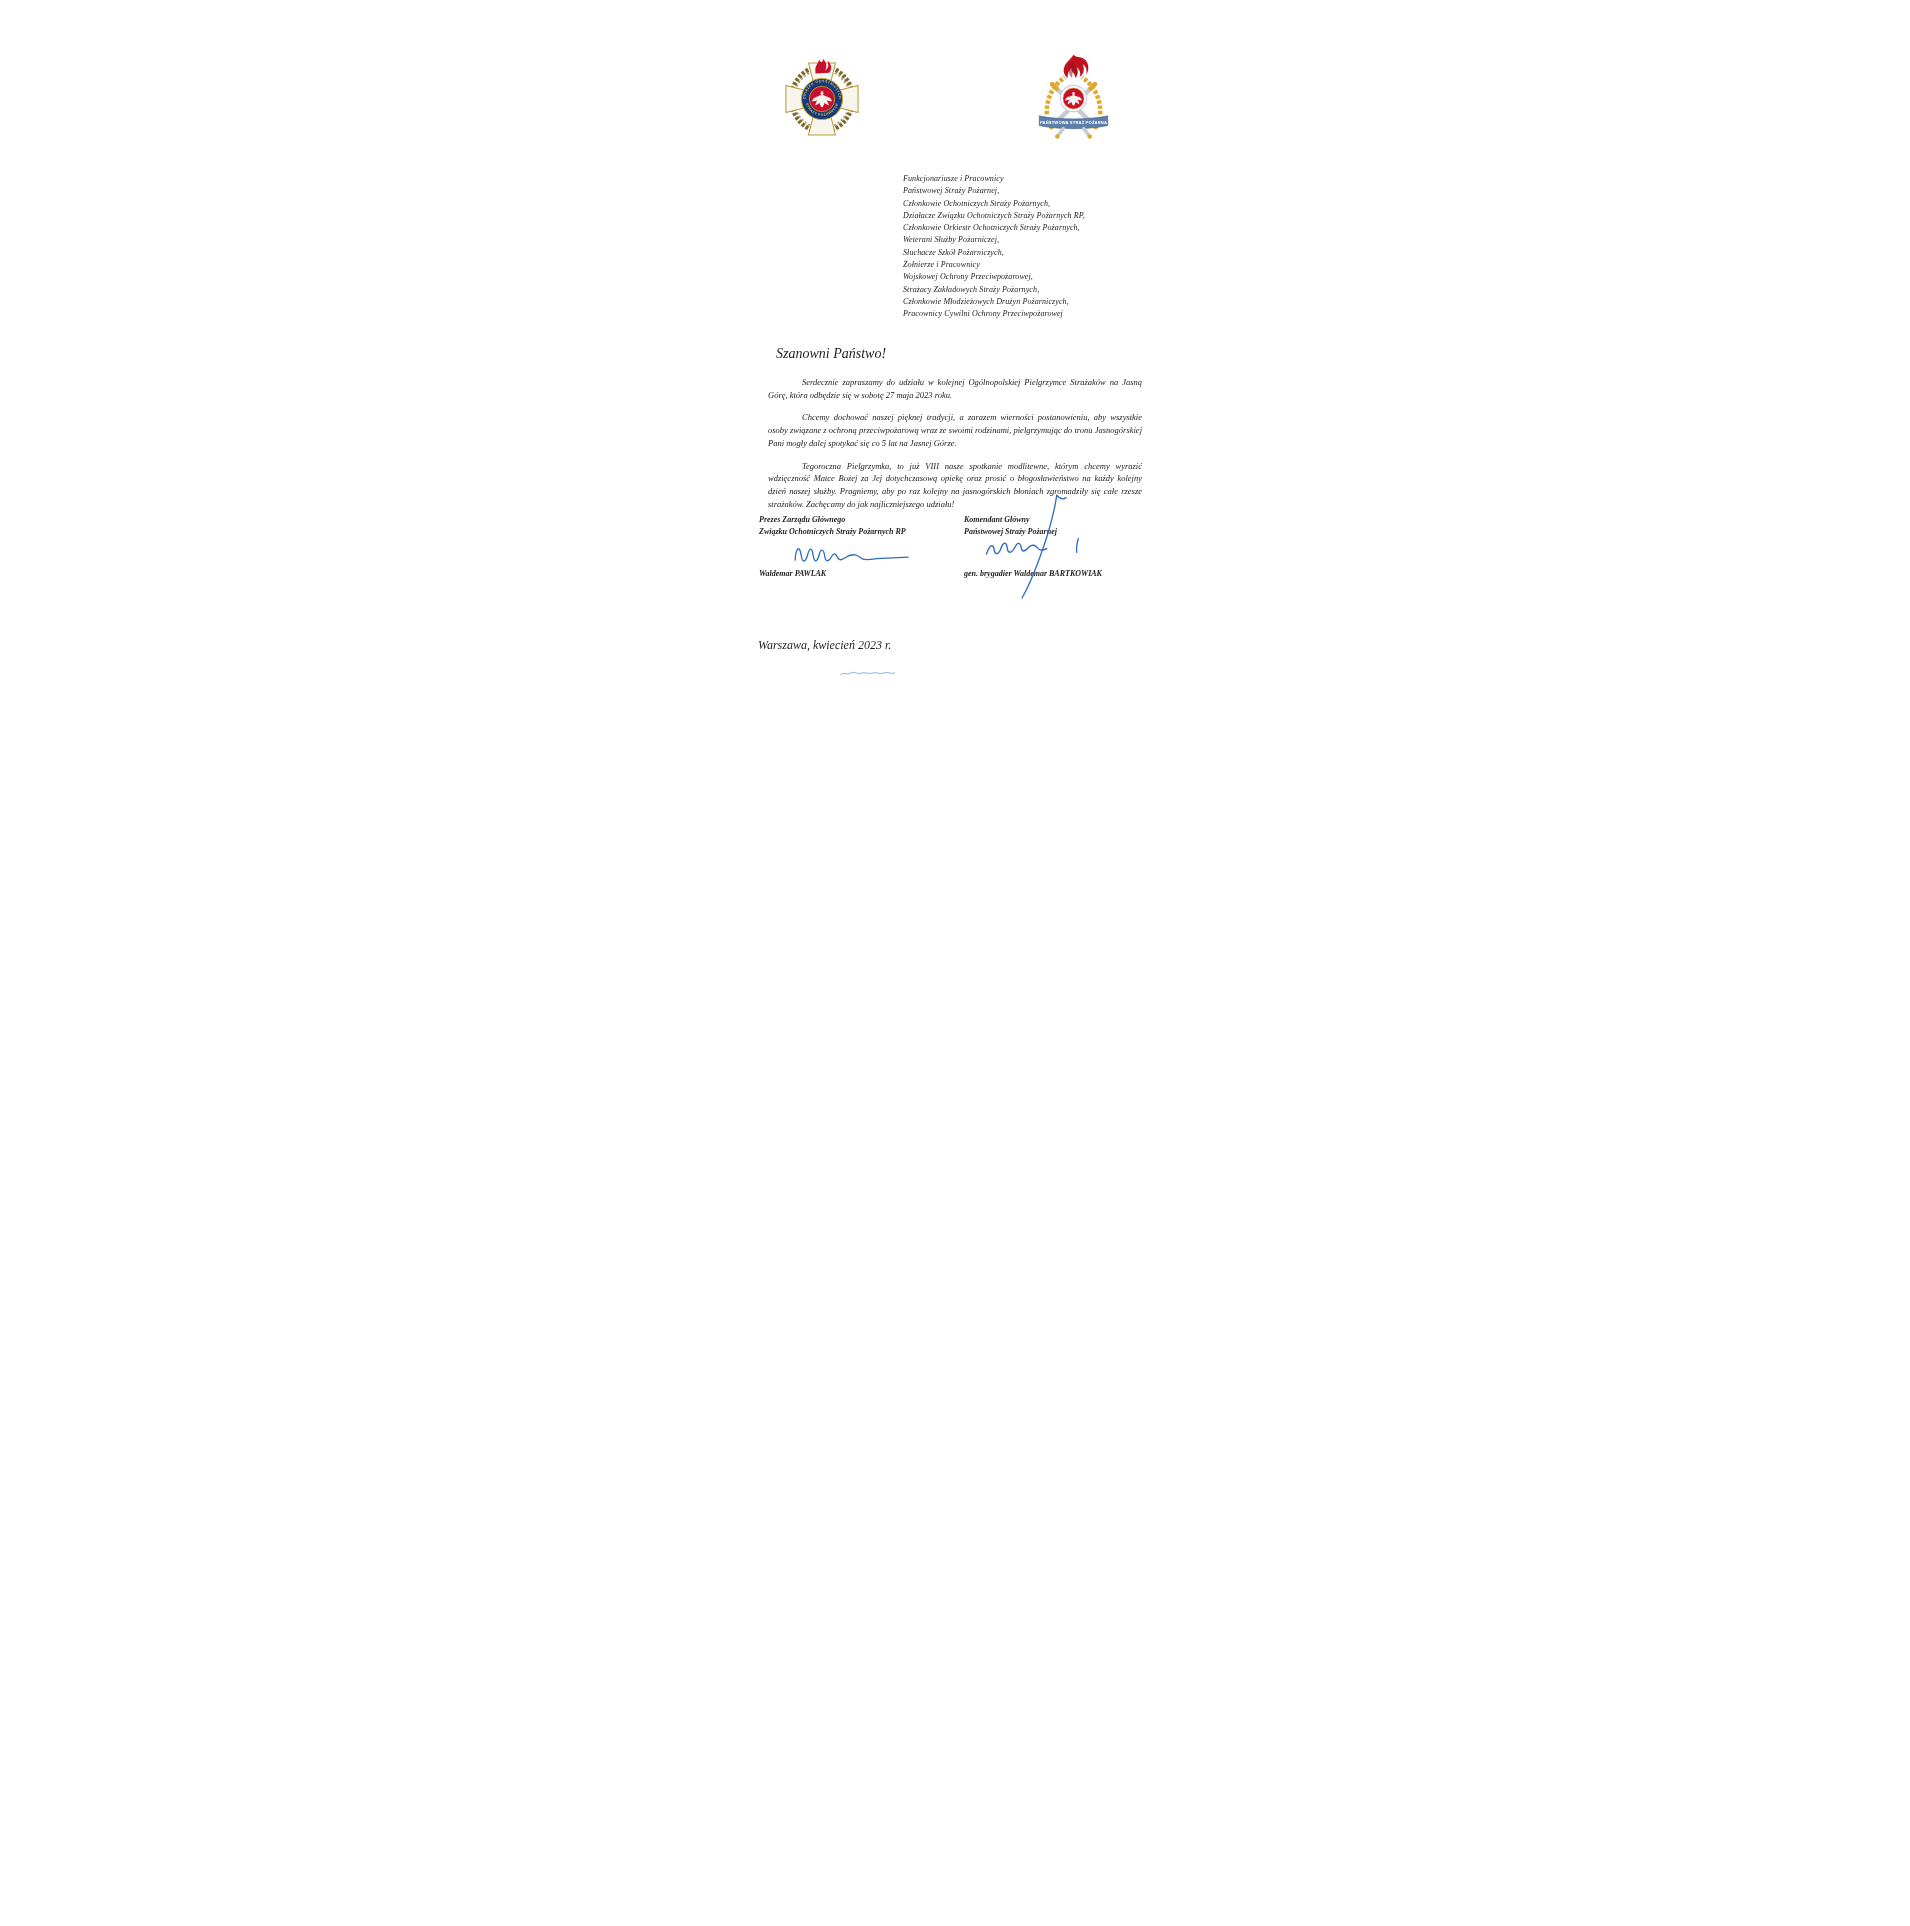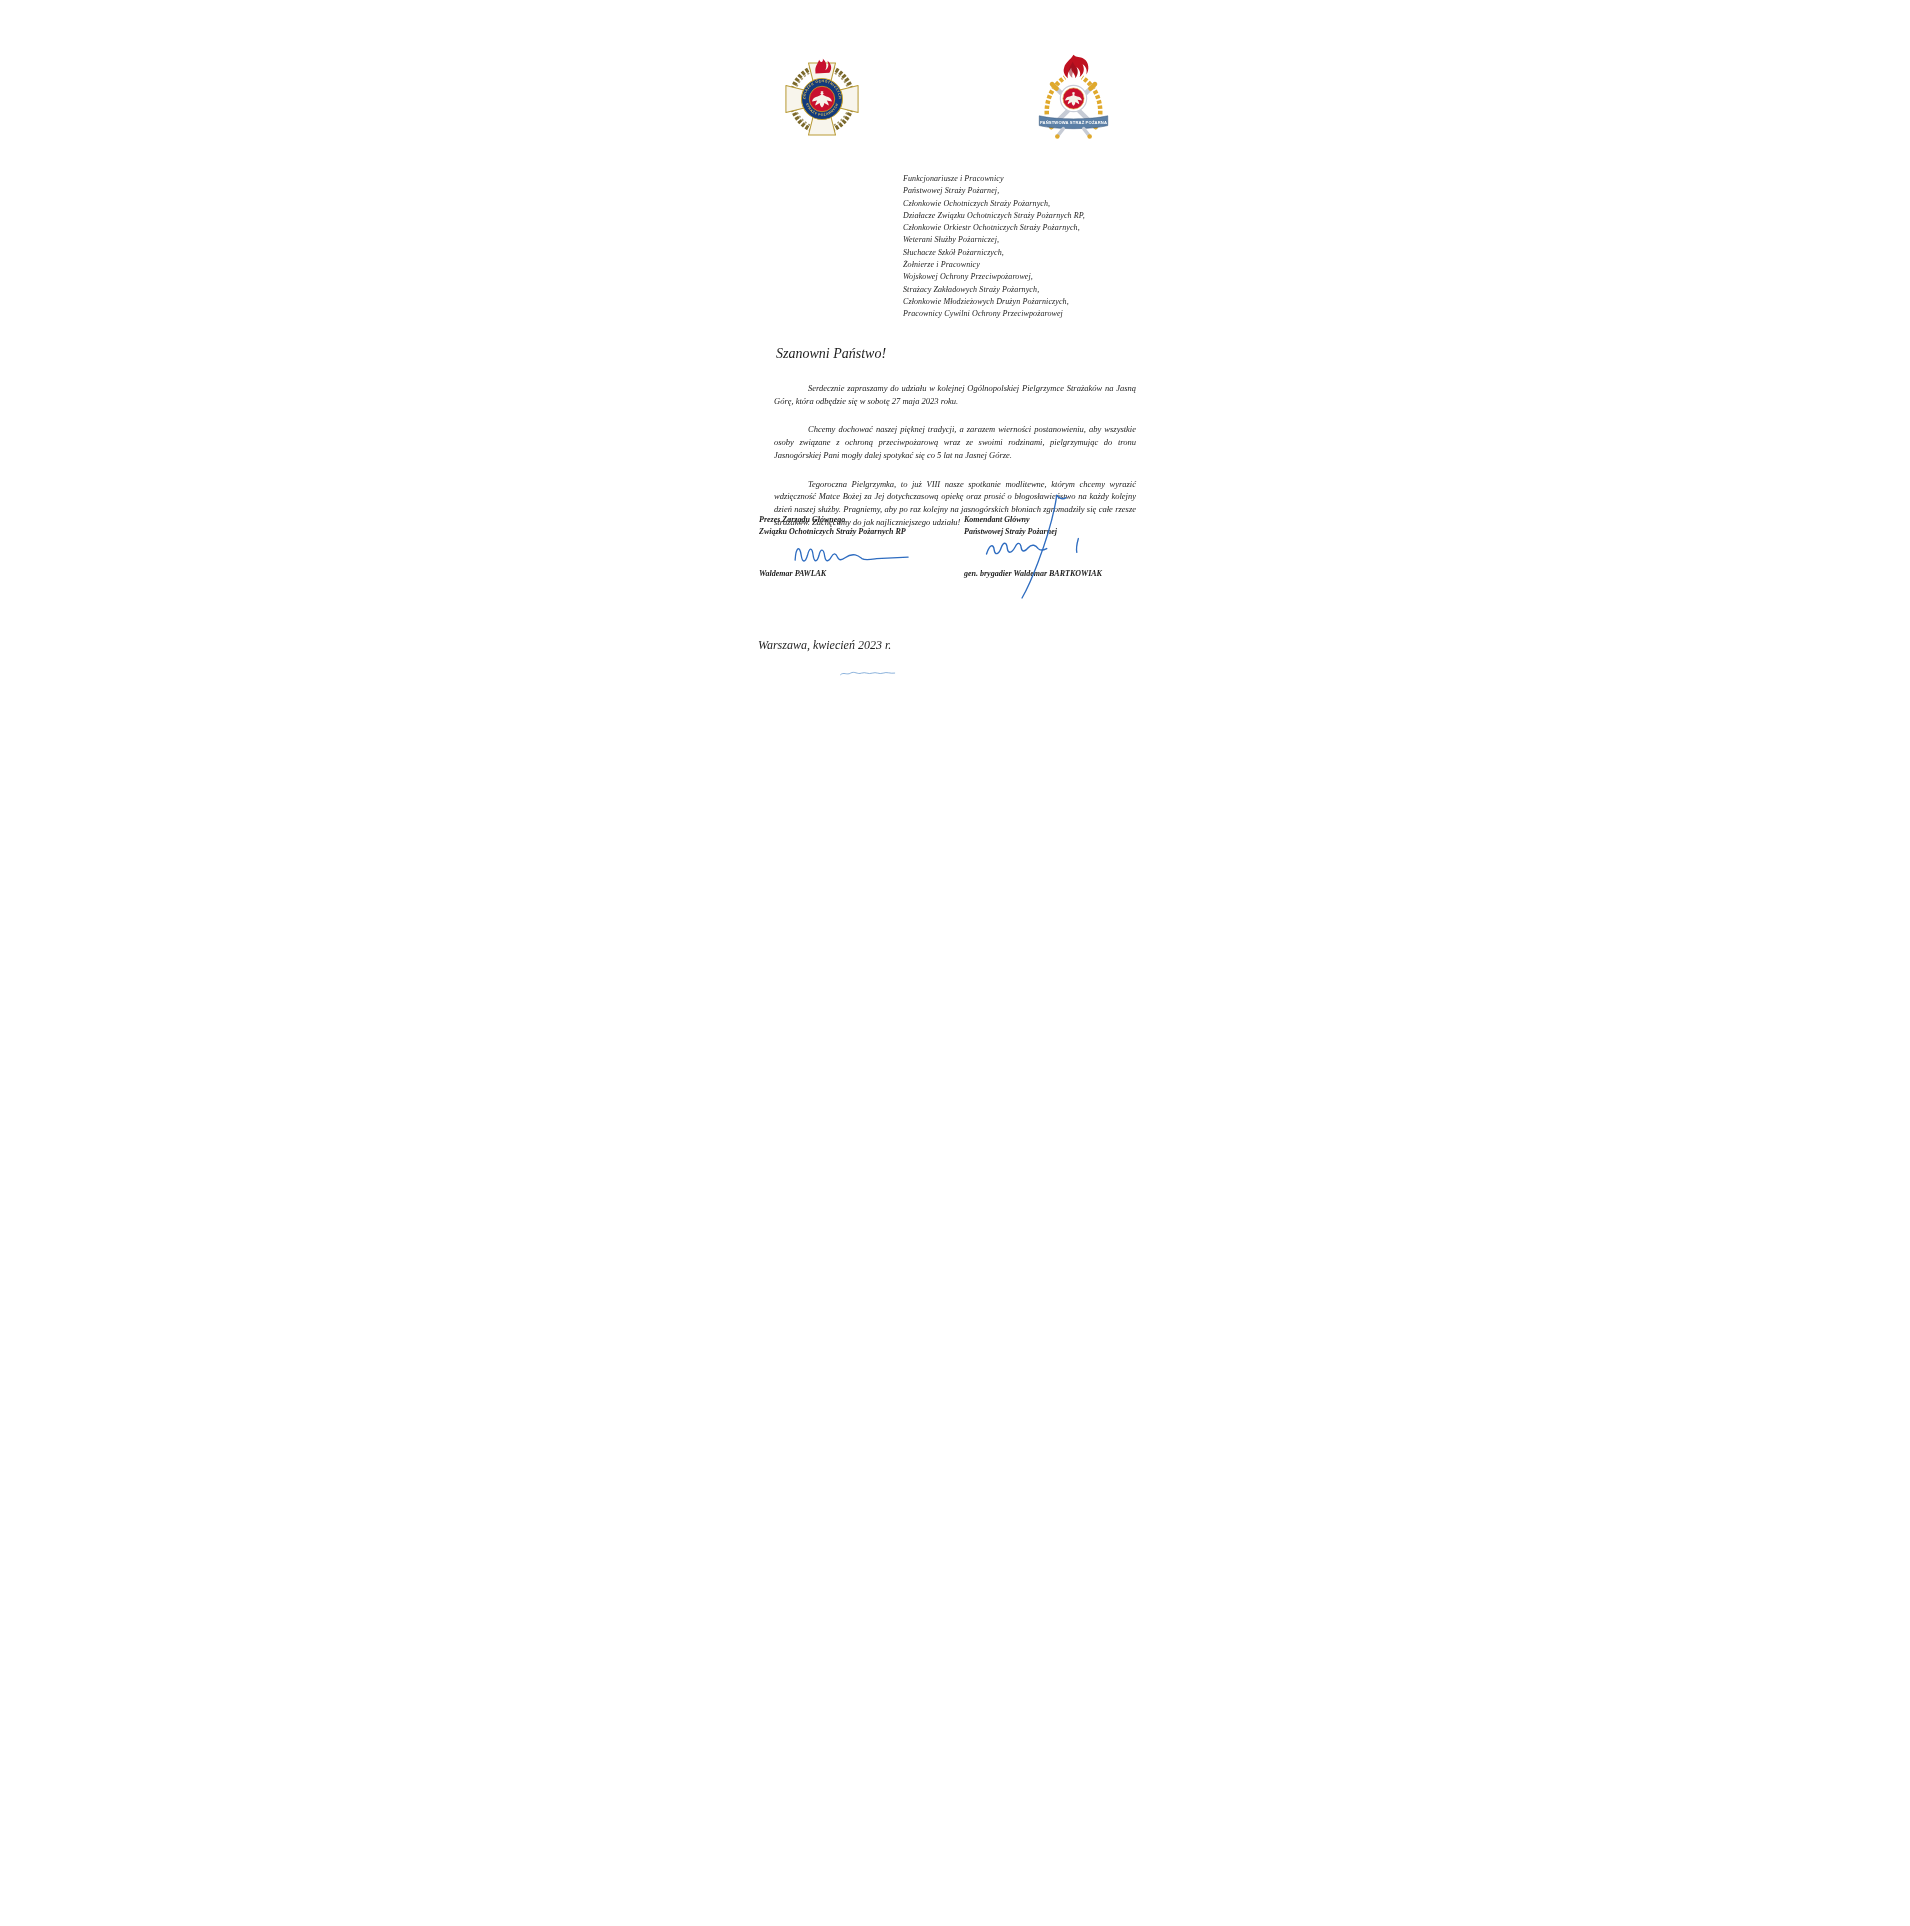--- a/index.html
+++ b/index.html
@@ -24,21 +24,21 @@
   .salutation{
     left:60px;top:346px;
     font-size:14px;font-style:italic;
   }
   .body-text{
     left:42px;top:366px;width:394px;
     font-size:8.5px;line-height:12.7px;
     font-style:italic;text-align:justify;
     color:#222;
   }
-  .body-text p{margin:16px;text-indent:34px}
+  .body-text p{margin:10px;text-indent:34px}
   .sig-block{
     top:514px;text-align:left;
     font-style:italic;font-weight:bold;
     font-size:8px;line-height:12px;
   }
   .sig-left{left:43px;width:193px}
   .sig-right{left:248px;width:181px}
   .sig-space{height:30px;position:relative}
   .sig-svg{position:absolute;left:50%;top:1.5px;transform:translateX(-52%)}
   .sig-name{font-size:8px}

